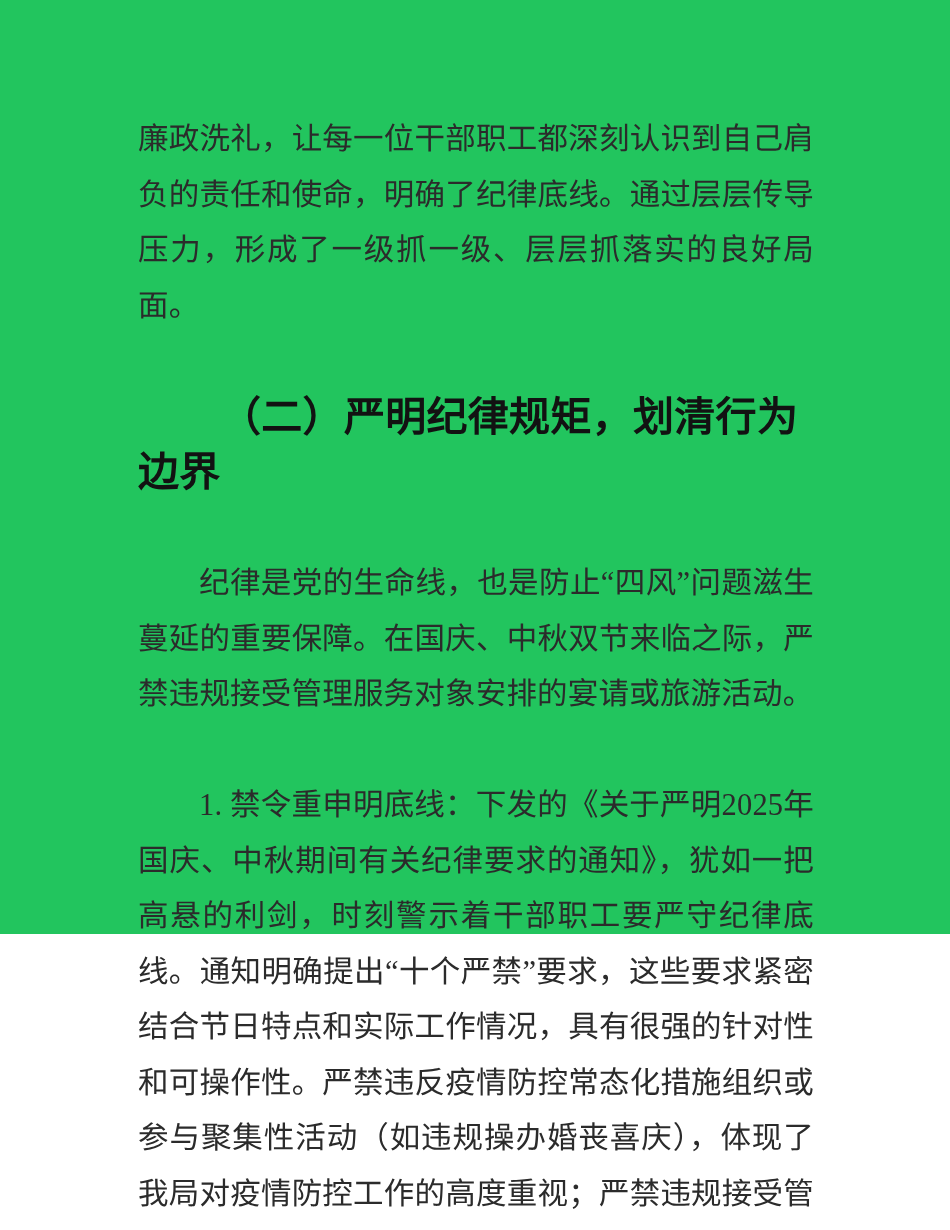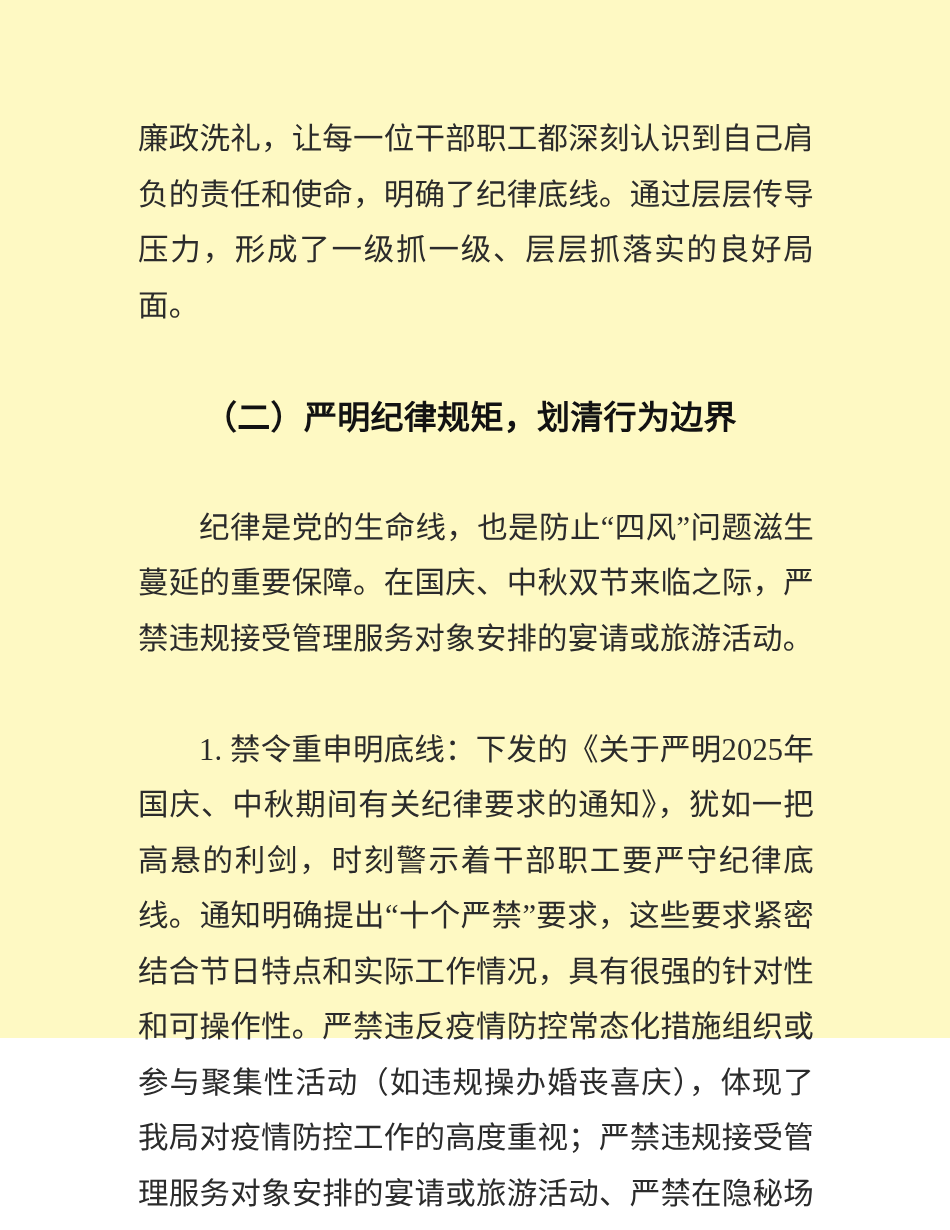--- a/index.html
+++ b/index.html
@@ -11,22 +11,22 @@
   body {
     width: 950px;
     height: 1230px;
     overflow: hidden;
     font-family: "Liberation Serif", "DejaVu Serif", serif;
   }
 
   .page {
     position: relative;
     width: 950px;
-    height: 1038px;
-    background: #fef9c3;
+    height: 934px;
+    background: #22c55e;
     box-sizing: border-box;
   }
 
   .page-body {
     position: absolute;
     left: 138px;
     top: 112px;
     width: 676px;
   }
 
@@ -49,21 +49,21 @@
     text-indent: 0;
   }
 
   .para.indent {
     text-indent: 2em;
   }
 
   
   .heading {
     margin: 0;
-    font-size: 33px;
+    font-size: 41px;
     line-height: 55.5px;
     color: #121212;
     font-weight: 700;
     text-indent: 2em;
     letter-spacing: 0.3px;
     font-family: "Liberation Sans", "DejaVu Sans", sans-serif;
   }
 
   .spacer-line {
     height: 55.5px;

